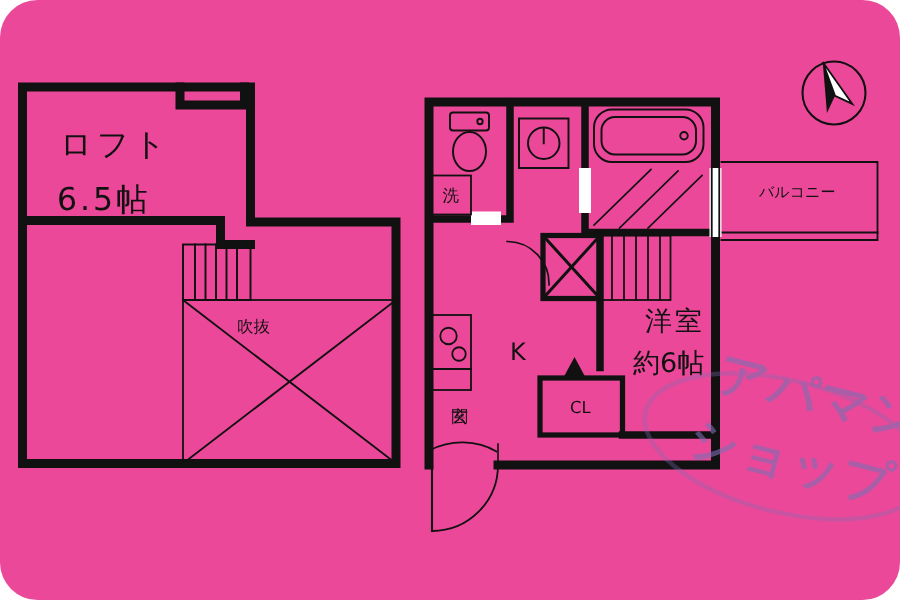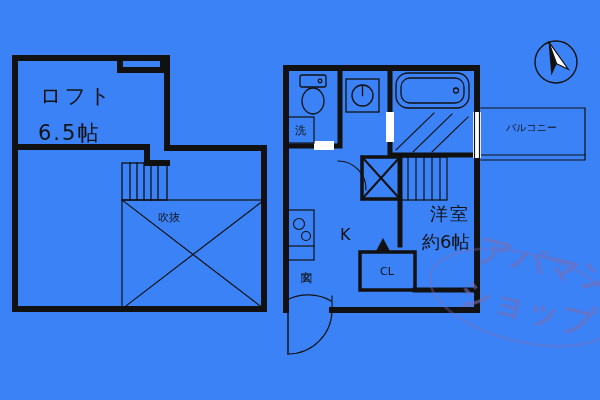--- a/index.html
+++ b/index.html
@@ -1,17 +1,17 @@
 <!DOCTYPE html>
 <html><head>
 <meta charset="utf-8">
 <style>
   html,body{margin:0;padding:0;background:#fff;}
-  #stage{position:relative;width:600px;height:400px;background:#3b82f6;overflow:hidden;
-         font-family:"DejaVu Sans",sans-serif;}
+  #stage{position:relative;width:600px;height:400px;background:#ec4899;overflow:hidden;
+         font-family:"DejaVu Sans",sans-serif;border-radius:25px;}
   svg{display:block;}
   svg text{font-family:"DejaVu Sans",sans-serif;}
   .vtext{writing-mode:vertical-rl;}
 </style>
 </head>
 <body>
 
 <div id="stage">
 <svg width="600" height="400" viewBox="0 0 600 400">
 

